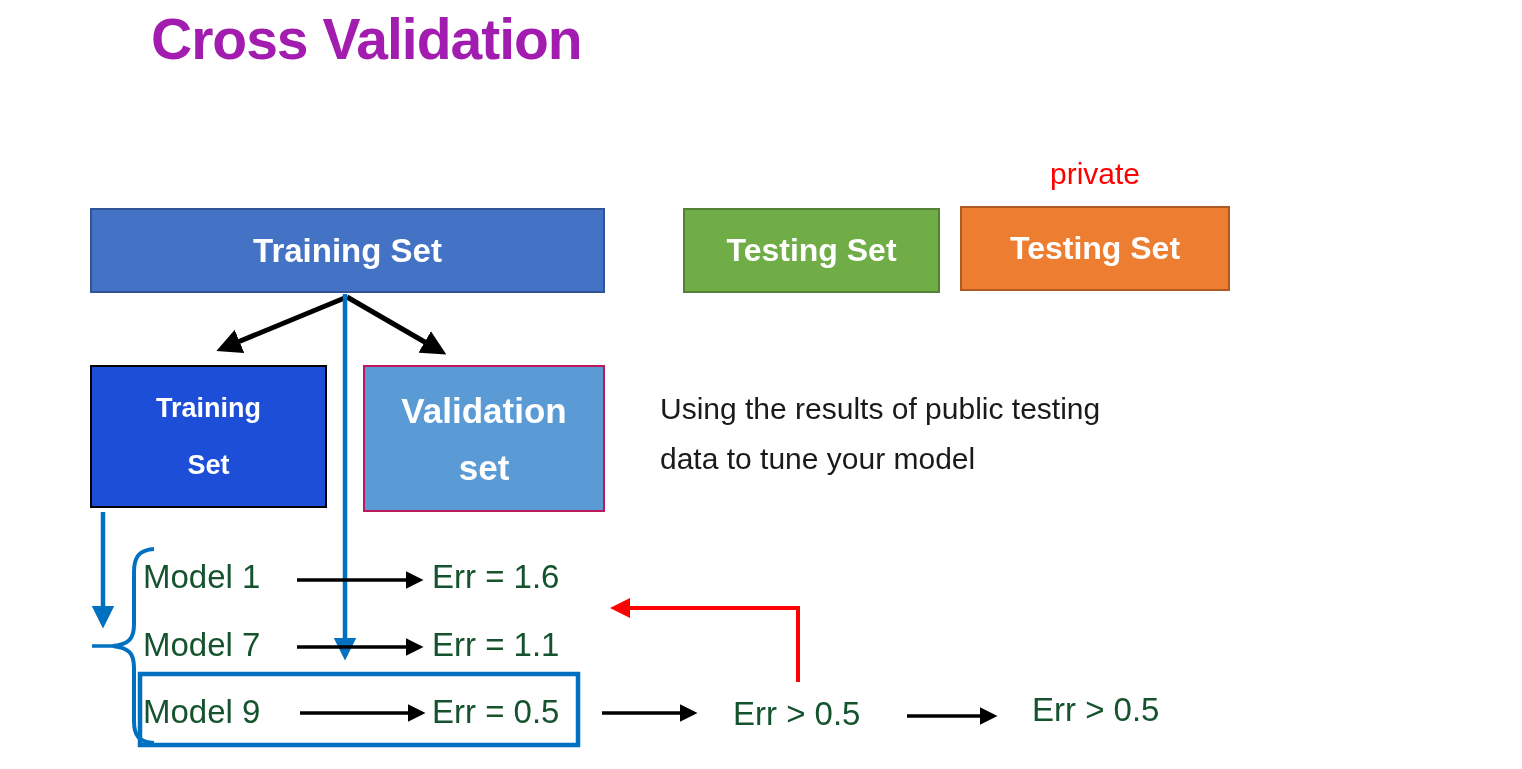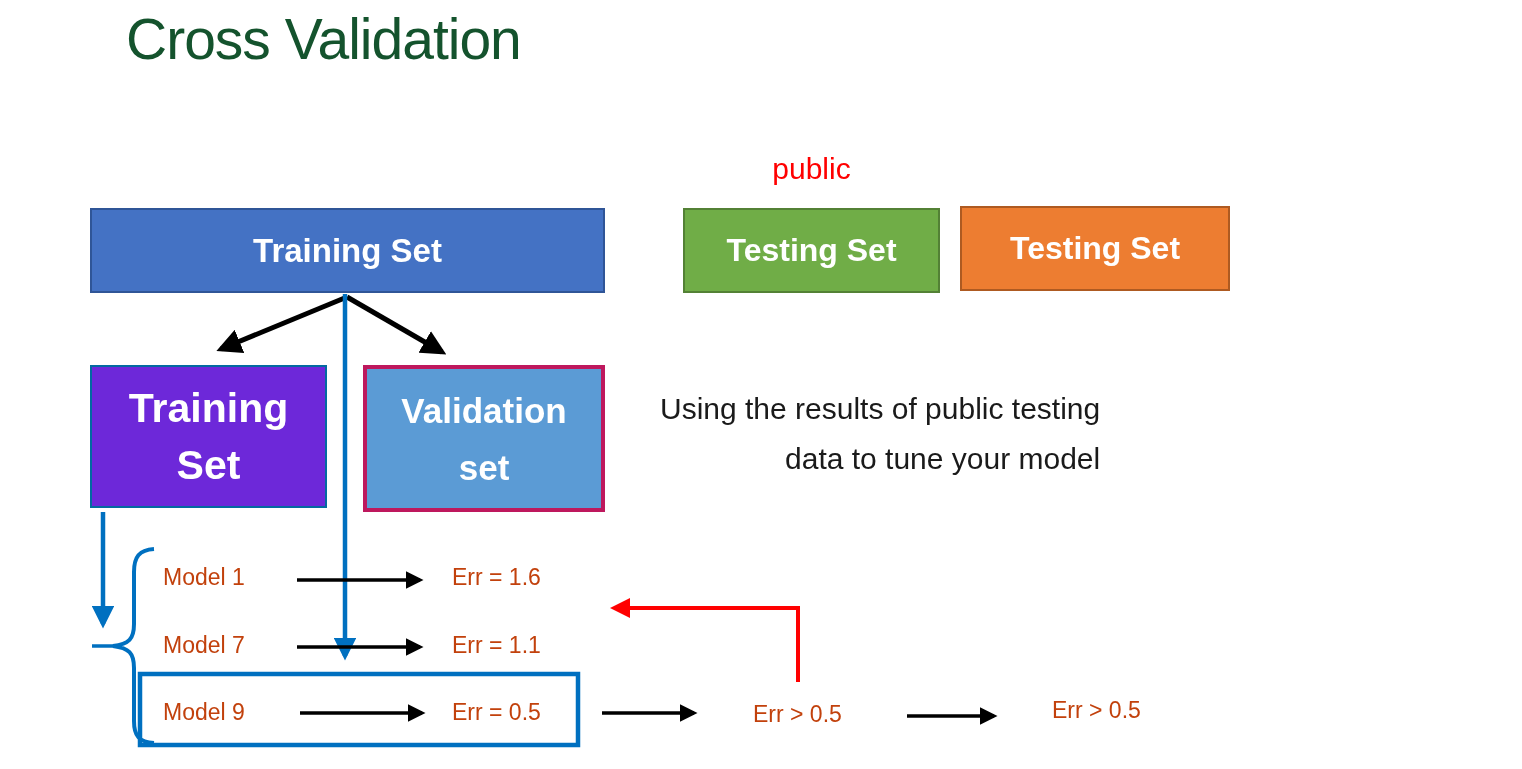--- a/index.html
+++ b/index.html
@@ -2,70 +2,70 @@
 <html><head>
 <meta charset="utf-8">
 <style>
   html,body{margin:0;padding:0;background:#ffffff;}
   .slide{
     position:relative;width:1522px;height:769px;background:#ffffff;
     font-family:"Liberation Sans",sans-serif;overflow:hidden;color:#151515;
   }
   .abs{position:absolute;}
   .title{
-    left:126px;top:6px;font-size:57px;font-weight:400;letter-spacing:-1px;color:#14532d;
+    left:151px;top:6px;font-size:57px;font-weight:700;letter-spacing:-1px;color:#a21caf;
   }
   .box{
     position:absolute;display:flex;align-items:center;justify-content:center;
     color:#ffffff;text-align:center;box-sizing:border-box;white-space:pre-line;font-weight:bold;
   }
   .box-training-full{
     left:90px;top:208px;width:515px;height:85px;
     background:#4472C4;border:2px solid #2F5597;font-size:33px;
   }
   .box-testing-public{
     left:683px;top:208px;width:257px;height:85px;
     background:#70AD47;border:2px solid #538135;font-size:32px;
   }
   .box-testing-private{
     left:960px;top:206px;width:270px;height:85px;
     background:#ED7D31;border:2px solid #AE5A21;font-size:32px;
   }
   .box-training-sub{
     left:90px;top:365px;width:237px;height:143px;
-    background:#6d28d9;border:2px solid #0369a1;font-size:41px;line-height:57px;
+    background:#1d4ed8;border:2px solid #000000;font-size:27px;line-height:57px;
   }
   .box-validation-sub{
     left:363px;top:365px;width:242px;height:147px;
-    background:#5B9BD5;border:4px solid #be185d;font-size:35px;line-height:57px;
+    background:#5B9BD5;border:2px solid #be185d;font-size:35px;line-height:57px;
   }
   .red-label{color:#FF0000;font-size:30px;text-align:center;}
   .lbl-public{left:683px;top:152px;width:257px;}
   .lbl-private{left:960px;top:157px;width:270px;}
   .note{font-size:30px;line-height:50px;color:#1a1a1a;white-space:pre-line;}
-  .note-tune{left:660px;top:384px;text-align:right;}
+  .note-tune{left:660px;top:384px;}
   .note-making{left:660px;top:491px;}
-  .model-text{font-size:23px;line-height:36px;color:#c2410c;margin-left:20px;}
+  .model-text{font-size:33px;line-height:36px;color:#14532d;}
   .m1{top:559px;} .m2{top:627px;} .m3{top:694px;}
   .model-name{left:143px;}
   .model-err{left:432px;}
   .err-public{left:733px;top:696px;}
   .err-private{left:1032px;top:692px;}
   .not-recommend{left:813px;top:619px;font-size:31px;color:#FF0000;}
   svg.overlay{position:absolute;left:0;top:0;pointer-events:none;}
 </style>
 </head>
 <body>
 
 <div class="slide">
 
   <div class="abs title">Cross Validation</div>
 
   <div class="box box-training-full">Training Set</div>
-  <div class="abs red-label lbl-public">public</div>
+  <div class="abs red-label lbl-private">private</div>
   <div class="box box-testing-public">Testing Set</div>
   <div class="box box-testing-private">Testing Set</div>
 
   <div class="box box-training-sub">Training
 Set</div>
   <div class="box box-validation-sub">Validation
 set</div>
 
   <div class="abs note note-tune">Using the results of public testing
 data to tune your model</div>

